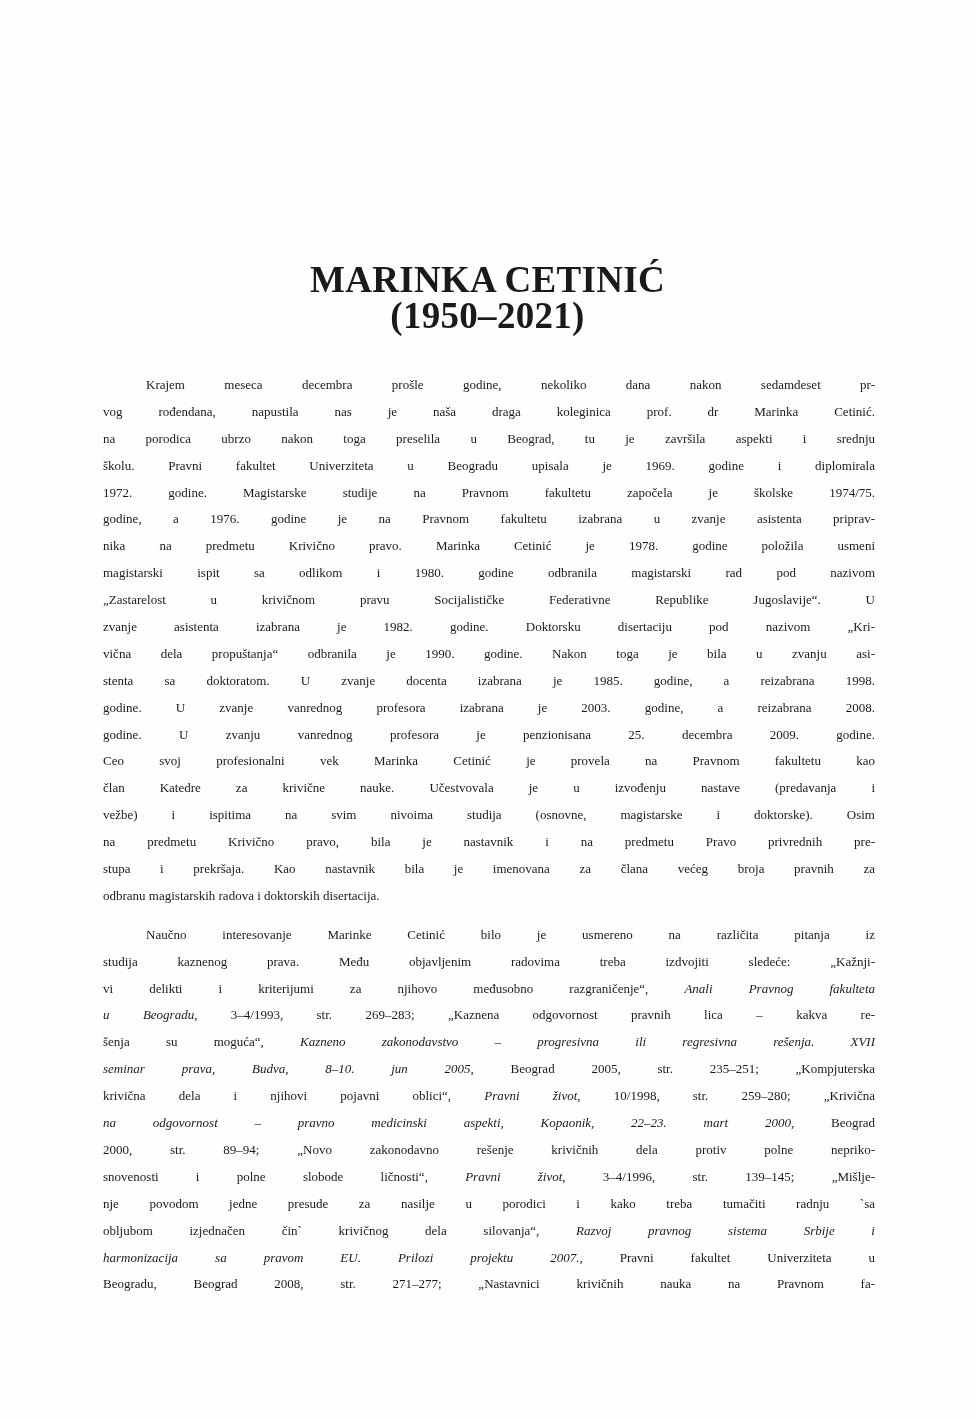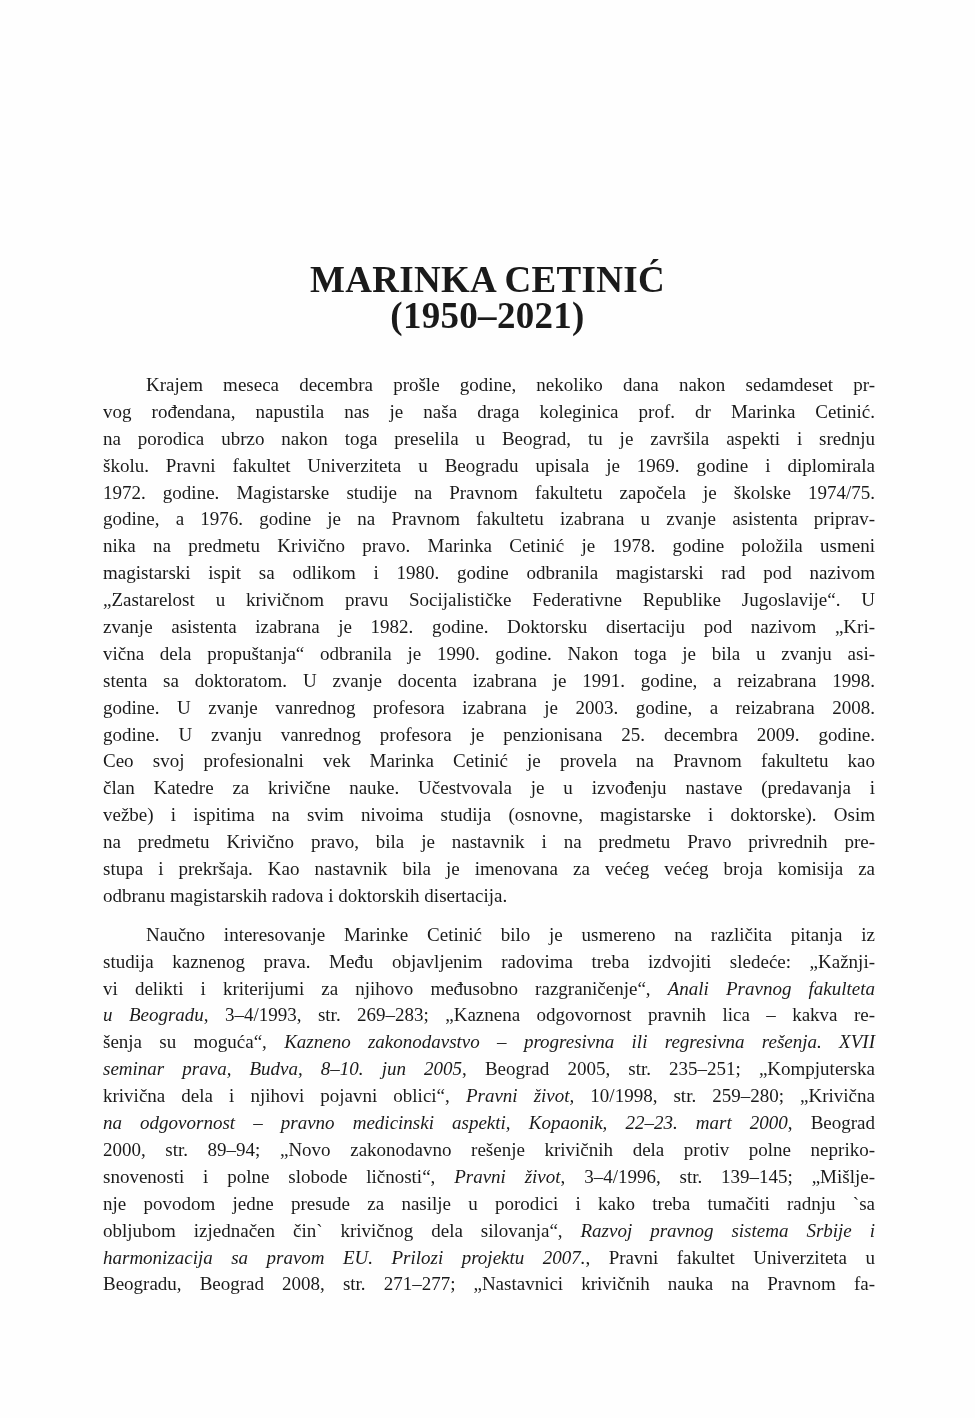--- a/index.html
+++ b/index.html
@@ -45,21 +45,21 @@
   .para {
     margin: 0;
   }
   .para + .para {
     margin-top: 12px;
   }
   .line {
     display: block;
     height: 26.9px;
     line-height: 26.9px;
-    font-size: 19px;
+    font-size: 13px;
     text-align: justify;
     text-align-last: justify;
     white-space: nowrap;
     overflow: visible;
   }
   .line.last {
     text-align-last: left;
   }
   .line.indent {
     padding-left: 43px;
@@ -84,28 +84,28 @@
         <div class="line"><span>vog rođendana, napustila nas je naša draga koleginica prof. dr Marinka Cetinić.</span></div>
         <div class="line"><span>na porodica ubrzo nakon toga preselila u Beograd, tu je završila aspekti i srednju</span></div>
         <div class="line"><span>školu. Pravni fakultet Univerziteta u Beogradu upisala je 1969. godine i diplomirala</span></div>
         <div class="line"><span>1972. godine. Magistarske studije na Pravnom fakultetu započela je školske 1974/75.</span></div>
         <div class="line"><span>godine, a 1976. godine je na Pravnom fakultetu izabrana u zvanje asistenta priprav-</span></div>
         <div class="line"><span>nika na predmetu Krivično pravo. Marinka Cetinić je 1978. godine položila usmeni</span></div>
         <div class="line"><span>magistarski ispit sa odlikom i 1980. godine odbranila magistarski rad pod nazivom</span></div>
         <div class="line"><span>„Zastarelost u krivičnom pravu Socijalističke Federativne Republike Jugoslavije“. U</span></div>
         <div class="line"><span>zvanje asistenta izabrana je 1982. godine. Doktorsku disertaciju pod nazivom „Kri-</span></div>
         <div class="line"><span>vična dela propuštanja“ odbranila je 1990. godine. Nakon toga je bila u zvanju asi-</span></div>
-        <div class="line"><span>stenta sa doktoratom. U zvanje docenta izabrana je 1991. godine, a reizabrana 1998.</span></div>
+        <div class="line"><span>stenta sa doktoratom. U zvanje docenta izabrana je 1985. godine, a reizabrana 1998.</span></div>
         <div class="line"><span>godine. U zvanje vanrednog profesora izabrana je 2003. godine, a reizabrana 2008.</span></div>
         <div class="line"><span>godine. U zvanju vanrednog profesora je penzionisana 25. decembra 2009. godine.</span></div>
         <div class="line"><span>Ceo svoj profesionalni vek Marinka Cetinić je provela na Pravnom fakultetu kao</span></div>
         <div class="line"><span>član Katedre za krivične nauke. Učestvovala je u izvođenju nastave (predavanja i</span></div>
         <div class="line"><span>vežbe) i ispitima na svim nivoima studija (osnovne, magistarske i doktorske). Osim</span></div>
         <div class="line"><span>na predmetu Krivično pravo, bila je nastavnik i na predmetu Pravo privrednih pre-</span></div>
-        <div class="line"><span>stupa i prekršaja. Kao nastavnik bila je imenovana za većeg većeg broja komisija za</span></div>
+        <div class="line"><span>stupa i prekršaja. Kao nastavnik bila je imenovana za člana većeg broja pravnih za</span></div>
         <div class="line last"><span>odbranu magistarskih radova i doktorskih disertacija.</span></div>
       </div>
       <div class="para">
         <div class="line indent"><span>Naučno interesovanje Marinke Cetinić bilo je usmereno na različita pitanja iz</span></div>
         <div class="line"><span>studija kaznenog prava. Među objavljenim radovima treba izdvojiti sledeće: „Kažnji-</span></div>
         <div class="line"><span>vi delikti i kriterijumi za njihovo međusobno razgraničenje“, </span><span class="it">Anali Pravnog fakulteta</span></div>
         <div class="line"><span class="it">u Beogradu</span><span>, 3–4/1993, str. 269–283; „Kaznena odgovornost pravnih lica – kakva re-</span></div>
         <div class="line"><span>šenja su moguća“, </span><span class="it">Kazneno zakonodavstvo – progresivna ili regresivna rešenja. XVII</span></div>
         <div class="line"><span class="it">seminar prava, Budva, 8–10. jun 2005</span><span>, Beograd 2005, str. 235–251; „Kompjuterska</span></div>
         <div class="line"><span>krivična dela i njihovi pojavni oblici“, </span><span class="it">Pravni život,</span><span> 10/1998, str. 259–280; „Krivična</span></div>

